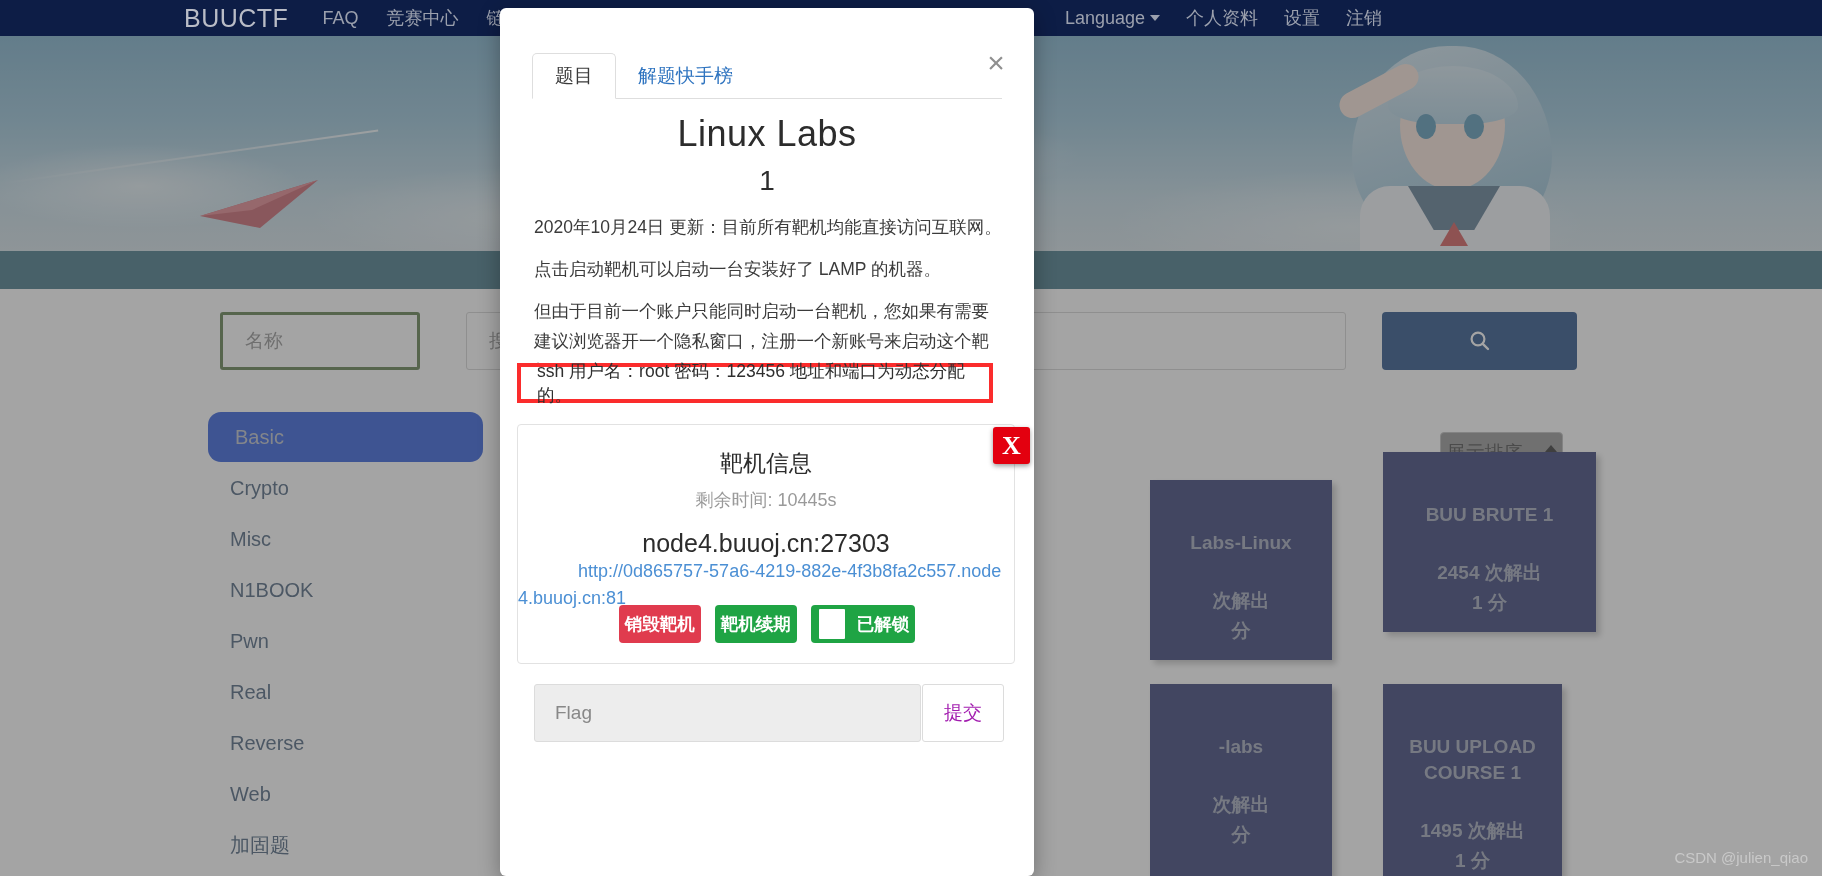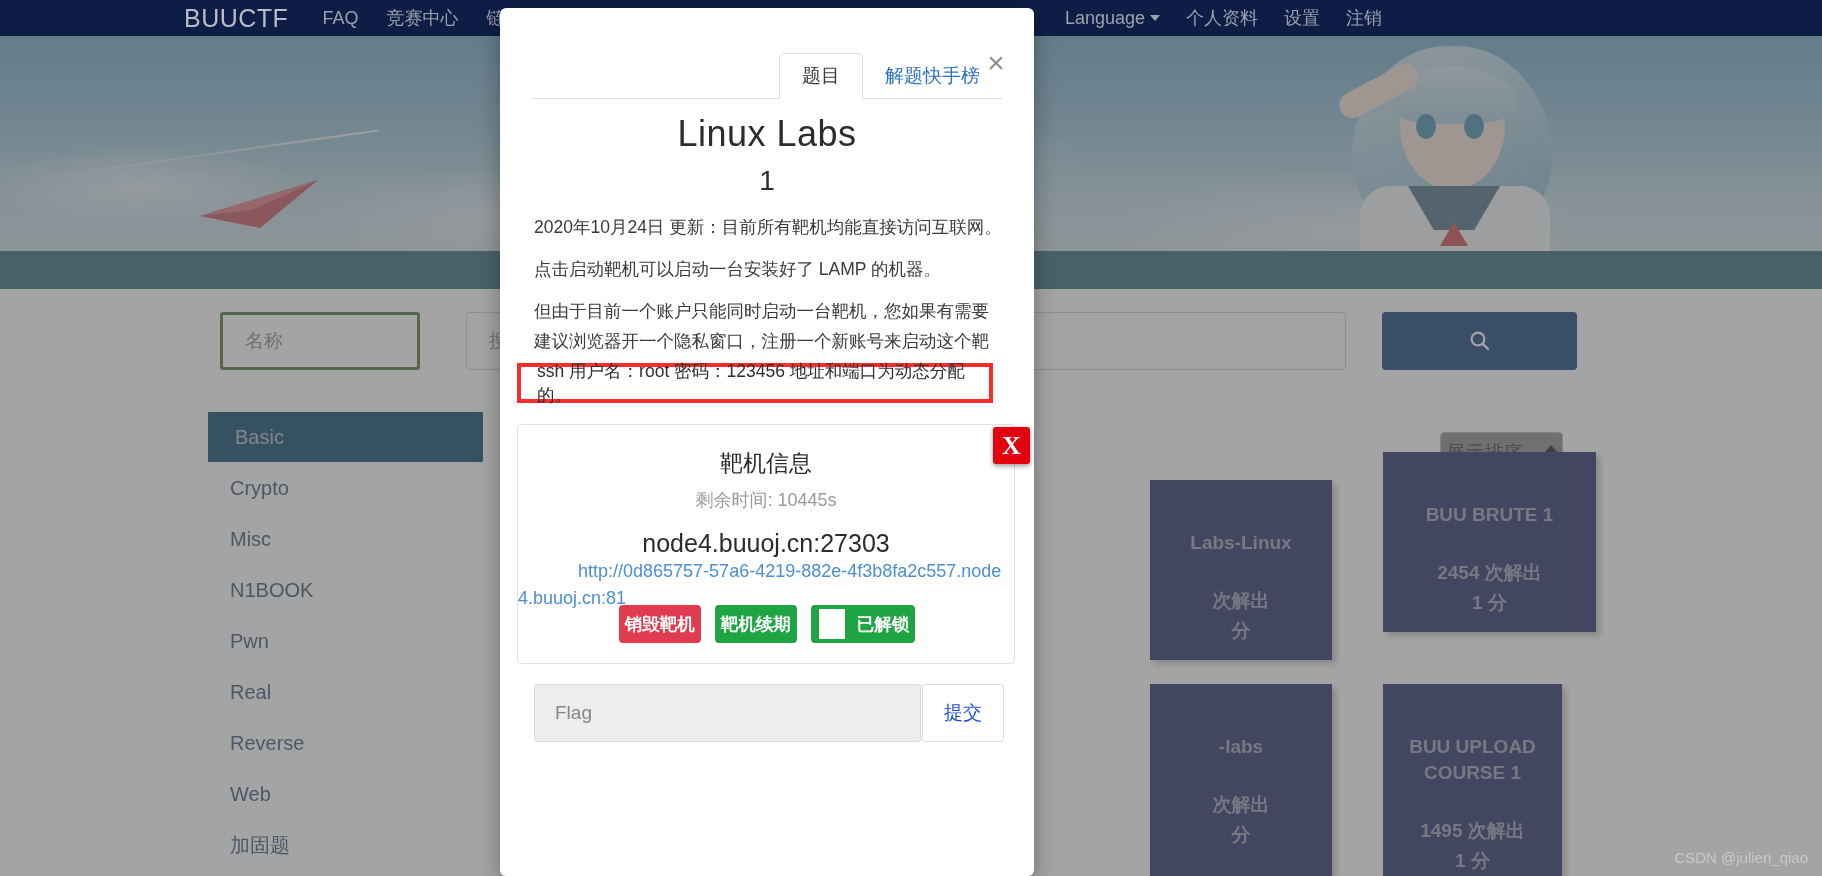--- a/index.html
+++ b/index.html
@@ -110,21 +110,21 @@
     position: absolute; left: 1382px; top: 0; width: 195px; height: 58px;
     background: #14427c; border-radius: 4px; display: flex; align-items: center; justify-content: center;
   }
 
   
   .sidebar { position: absolute; left: 208px; top: 412px; width: 275px; }
   .side-item {
     height: 50px; display: flex; align-items: center; padding-left: 22px;
     color: #3c5672; font-size: 20px; margin-bottom: 1px;
   }
-  .side-item.active { background: #0c4a6e; color: #b7bcc7; border-radius: 1px; padding-left: 27px; }
+  .side-item.active { background: #1d4ed8; color: #b7bcc7; border-radius: 13px; padding-left: 27px; }
 
   
   .sort-select {
     position: absolute; left: 1440px; top: 432px; width: 123px; height: 42px;
     border: 1px solid #b7b7b7; border-radius: 4px; background: #8d8d8d;
     display: flex; align-items: center; justify-content: center; gap: 22px;
     color: #3a3a3a; font-size: 19px;
   }
   .spin { display: flex; flex-direction: column; gap: 2px; }
   .spin i { display: block; width: 0; height: 0; border-left: 6px solid transparent; border-right: 6px solid transparent; }
@@ -153,21 +153,21 @@
     position: absolute; left: 500px; top: 8px; width: 534px; height: 868px;
     background: #ffffff; box-shadow: 0 6px 22px rgba(0,0,0,.32);
     border-radius: 6px; overflow: hidden;
   }
   .modal-close {
     position: absolute; right: 24px; top: 42px; width: 28px; height: 28px;
     color: #8f8f8f; font-size: 30px; line-height: 26px; text-align: center; cursor: pointer;
   }
   .tabs {
     position: absolute; left: 32px; top: 45px; width: 470px; height: 46px;
-    border-bottom: 1px solid #dedede; display: flex; align-items: stretch; justify-content: flex-end;
+    border-bottom: 1px solid #dedede; display: flex; align-items: stretch;
   }
   .tab {
     padding: 0 22px; display: flex; align-items: center; font-size: 19px; color: #2f74c0;
   }
   .tab.active {
     color: #3a3a3a; background: #fff;
     border: 1px solid #dedede; border-bottom: 1px solid #fff;
     border-radius: 5px 5px 0 0; margin-bottom: -1px;
   }
   .modal-title {
@@ -215,21 +215,21 @@
   .btn-success { background: #1fa444; }
   .btn-locked { background: #1fa444; padding-left: 8px; gap: 12px; }
   .lock-sq { width: 26px; height: 30px; background: #fff; border-radius: 1px; }
   .flag-row { position: absolute; left: 34px; top: 676px; width: 470px; height: 58px; display: flex; gap: 1px; }
   .flag-input {
     flex: 1; background: #ededed; border: 1px solid #dcdcdc; border-radius: 3px;
     display: flex; align-items: center; padding-left: 20px; color: #888; font-size: 19px;
   }
   .submit-btn {
     width: 82px; background: #fff; border: 1px solid #dcdcdc; border-radius: 3px;
-    display: flex; align-items: center; justify-content: center; font-size: 19px; color: #1d4ed8;
+    display: flex; align-items: center; justify-content: center; font-size: 19px; color: #a21caf;
   }
 
   
   .x-badge {
     position: absolute; left: 993px; top: 427px; width: 37px; height: 37px;
     background: #e3000f; border-radius: 3px; box-shadow: 0 2px 5px rgba(0,0,0,.4);
     display: flex; align-items: center; justify-content: center;
     color: #fff; font-size: 26px; font-weight: bold; font-family: "Liberation Serif", serif;
   }
 

